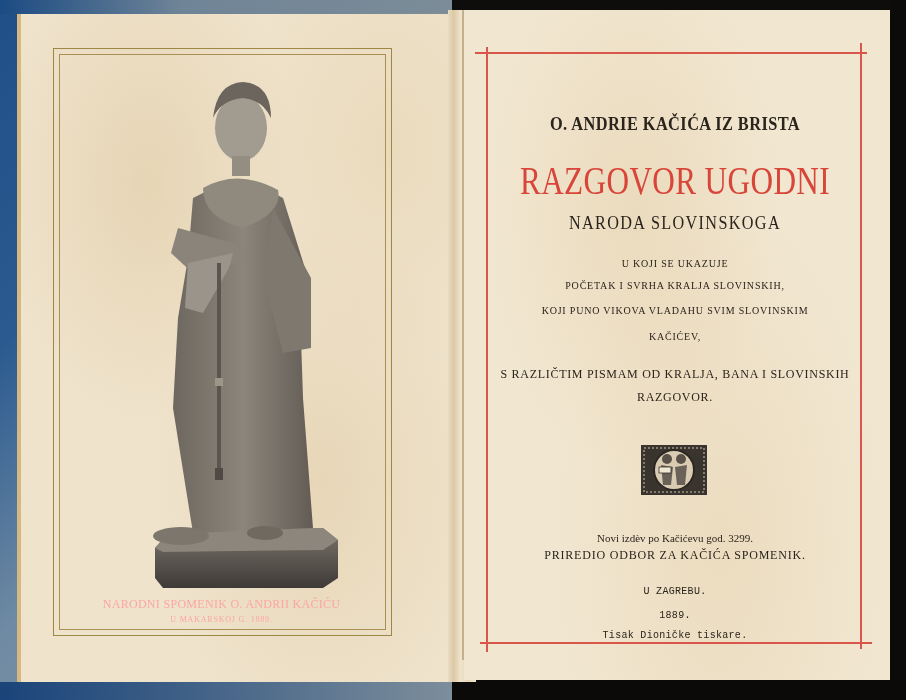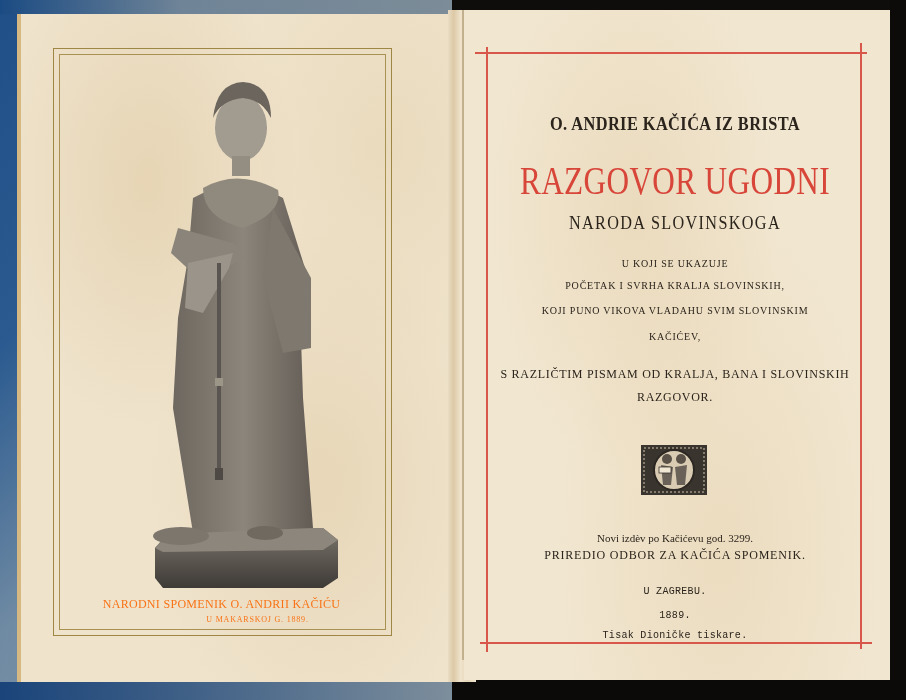--- a/index.html
+++ b/index.html
@@ -17,23 +17,23 @@
     background:
       radial-gradient(ellipse at 30% 25%, rgba(205,170,110,0.25) 0%, rgba(0,0,0,0) 35%),
       radial-gradient(ellipse at 70% 70%, rgba(205,170,110,0.22) 0%, rgba(0,0,0,0) 40%),
       radial-gradient(ellipse at 85% 20%, rgba(210,180,120,0.18) 0%, rgba(0,0,0,0) 30%),
       #efe3cc; }
   .page-left .edge { position:absolute; left:0; top:0; width:4px; height:100%; background:#d6b883; }
   .frame-outer { position:absolute; left:53px; top:48px; width:337px; height:586px; border:1px solid #9e8744; }
   .frame-inner { position:absolute; left:59px; top:54px; width:325px; height:574px; border:1px solid #a89152; }
 
   .statue { position:absolute; left:133px; top:78px; width:210px; height:510px; }
-  .caption { position:absolute; left:53px; width:337px; text-align:center; color:#f97316; }
+  .caption { position:absolute; left:53px; width:337px; text-align:center; color:#fca5a5; }
   .caption.main { top:597px; font-size:12px; letter-spacing:0.3px; font-family:"Liberation Serif", serif; }
-  .caption.sub { top:615px; font-size:8px; letter-spacing:0.8px; font-family:"Liberation Serif", serif;margin-left:36px; }
+  .caption.sub { top:615px; font-size:8px; letter-spacing:0.8px; font-family:"Liberation Serif", serif; }
 
   .gutter { position:absolute; left:448px; top:10px; width:28px; height:672px;
     background:linear-gradient(90deg,#e9dcc3 0%,#dcc9a6 20%,#efe3cc 45%,#e5d5b7 70%,#f0e5cf 100%); }
   .gutter .fold { position:absolute; left:14px; top:0; width:2px; height:650px; background:#a6916b; opacity:0.6; }
 
   .page-right { position:absolute; left:464px; top:10px; width:426px; height:670px;
     background:
       radial-gradient(ellipse at 40% 30%, rgba(210,175,115,0.20) 0%, rgba(0,0,0,0) 40%),
       radial-gradient(ellipse at 60% 80%, rgba(210,175,115,0.18) 0%, rgba(0,0,0,0) 45%),
       #f1e6d0; }

